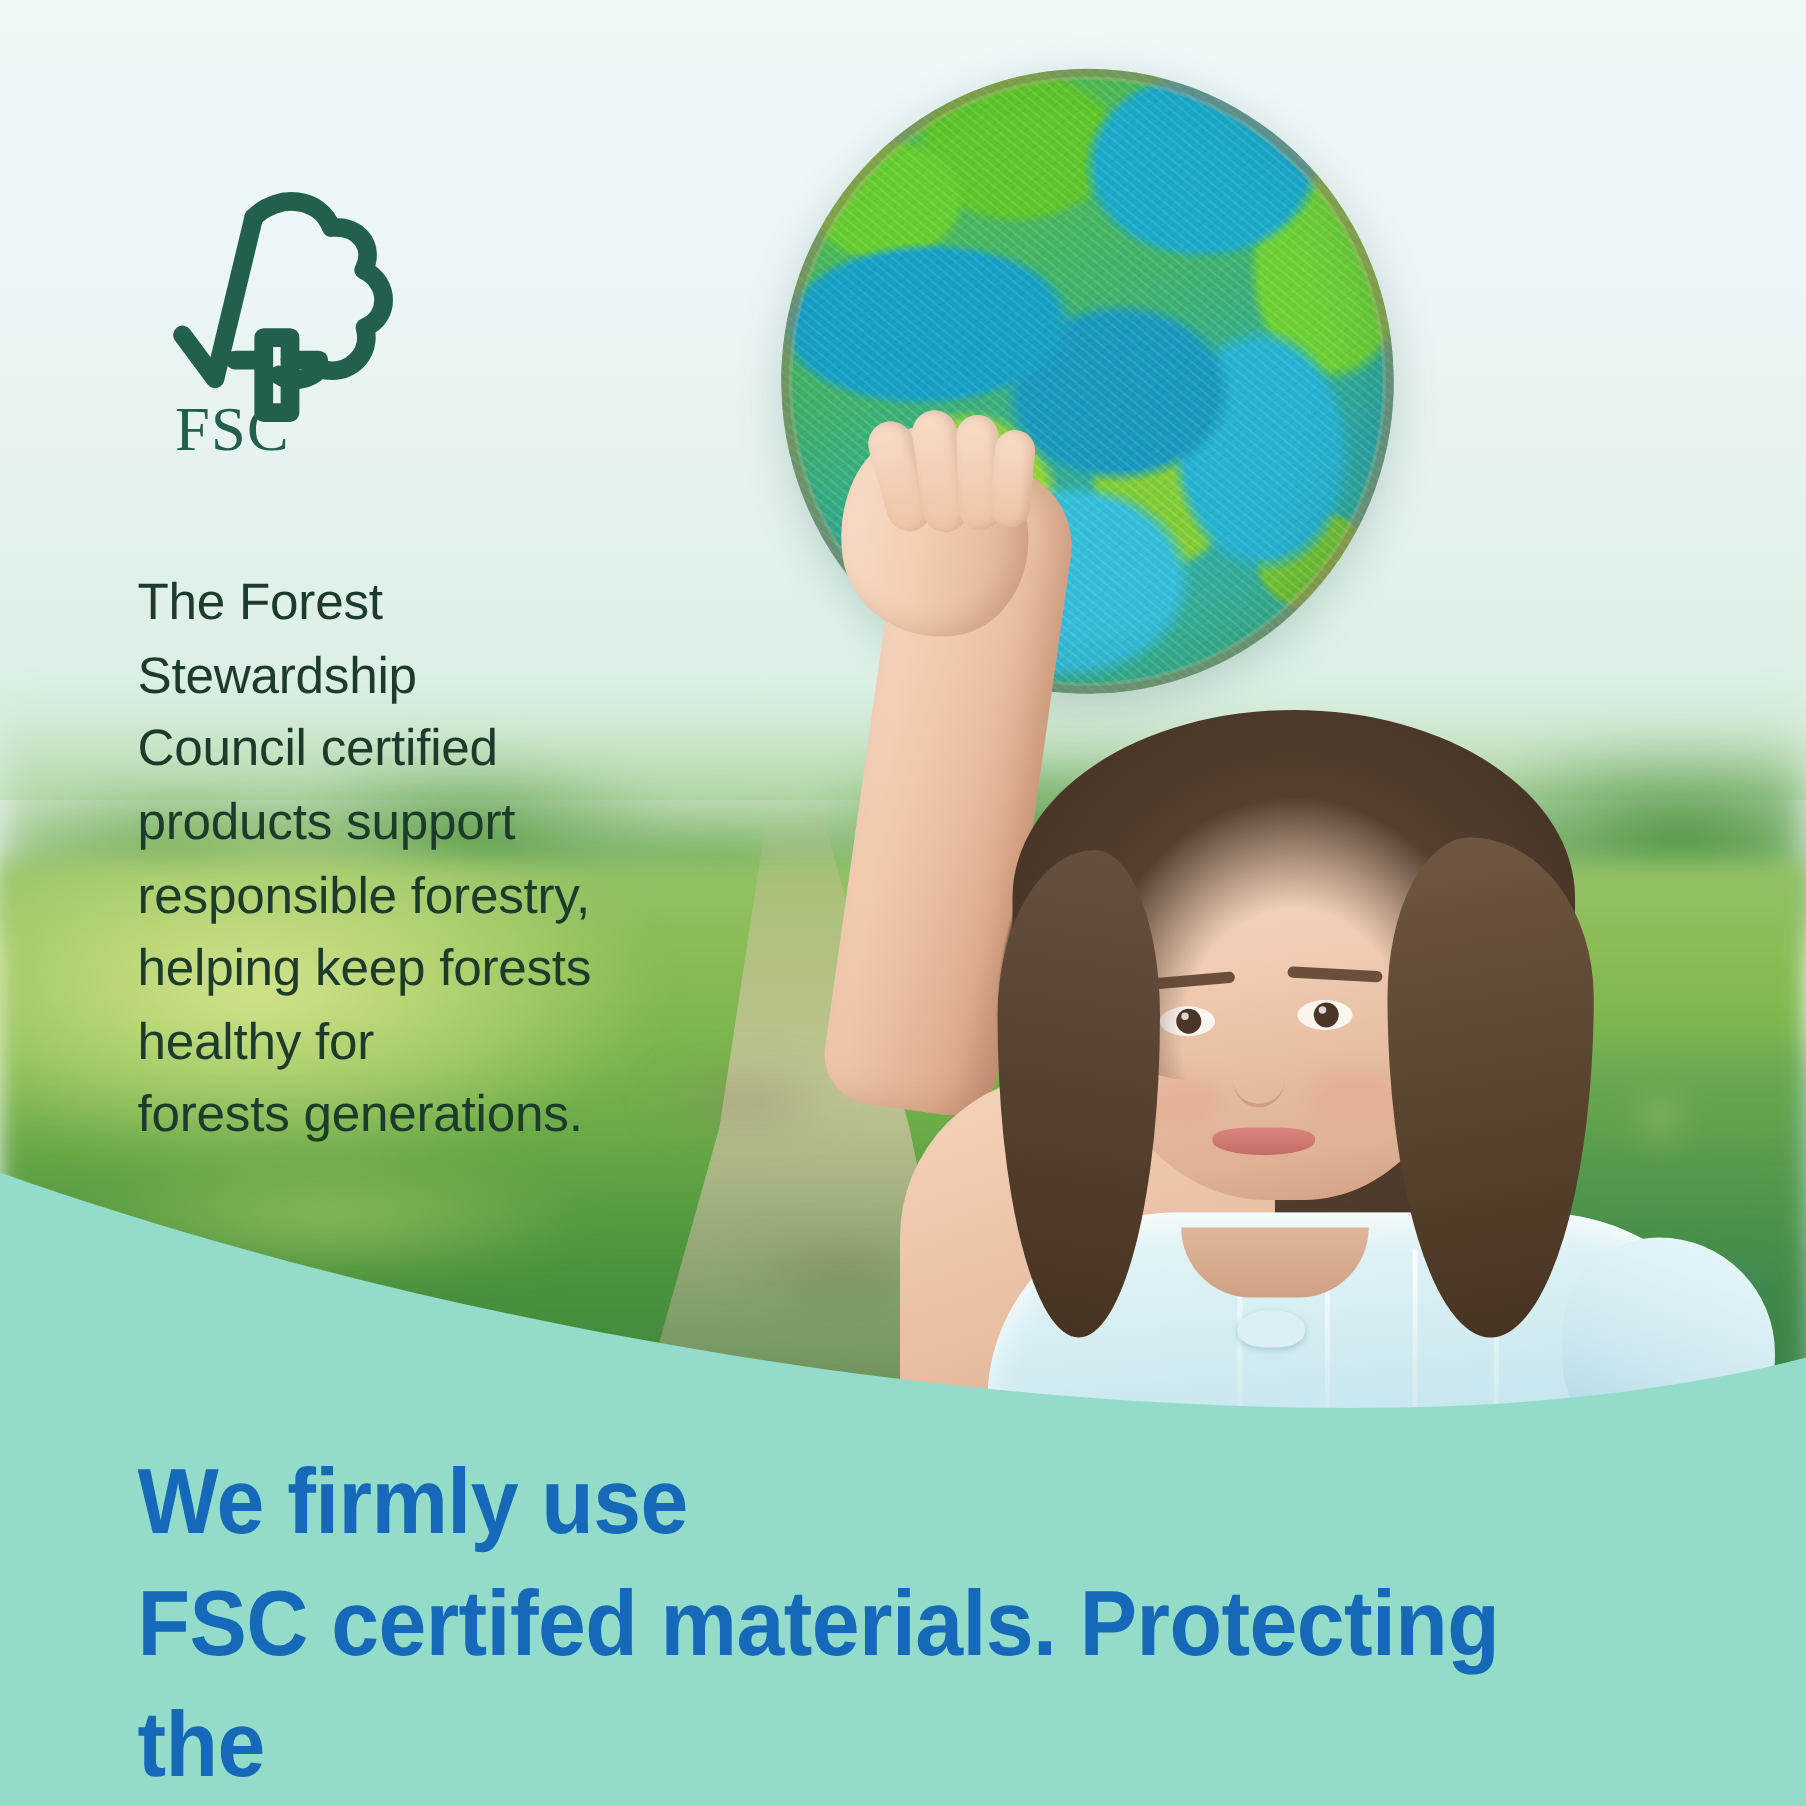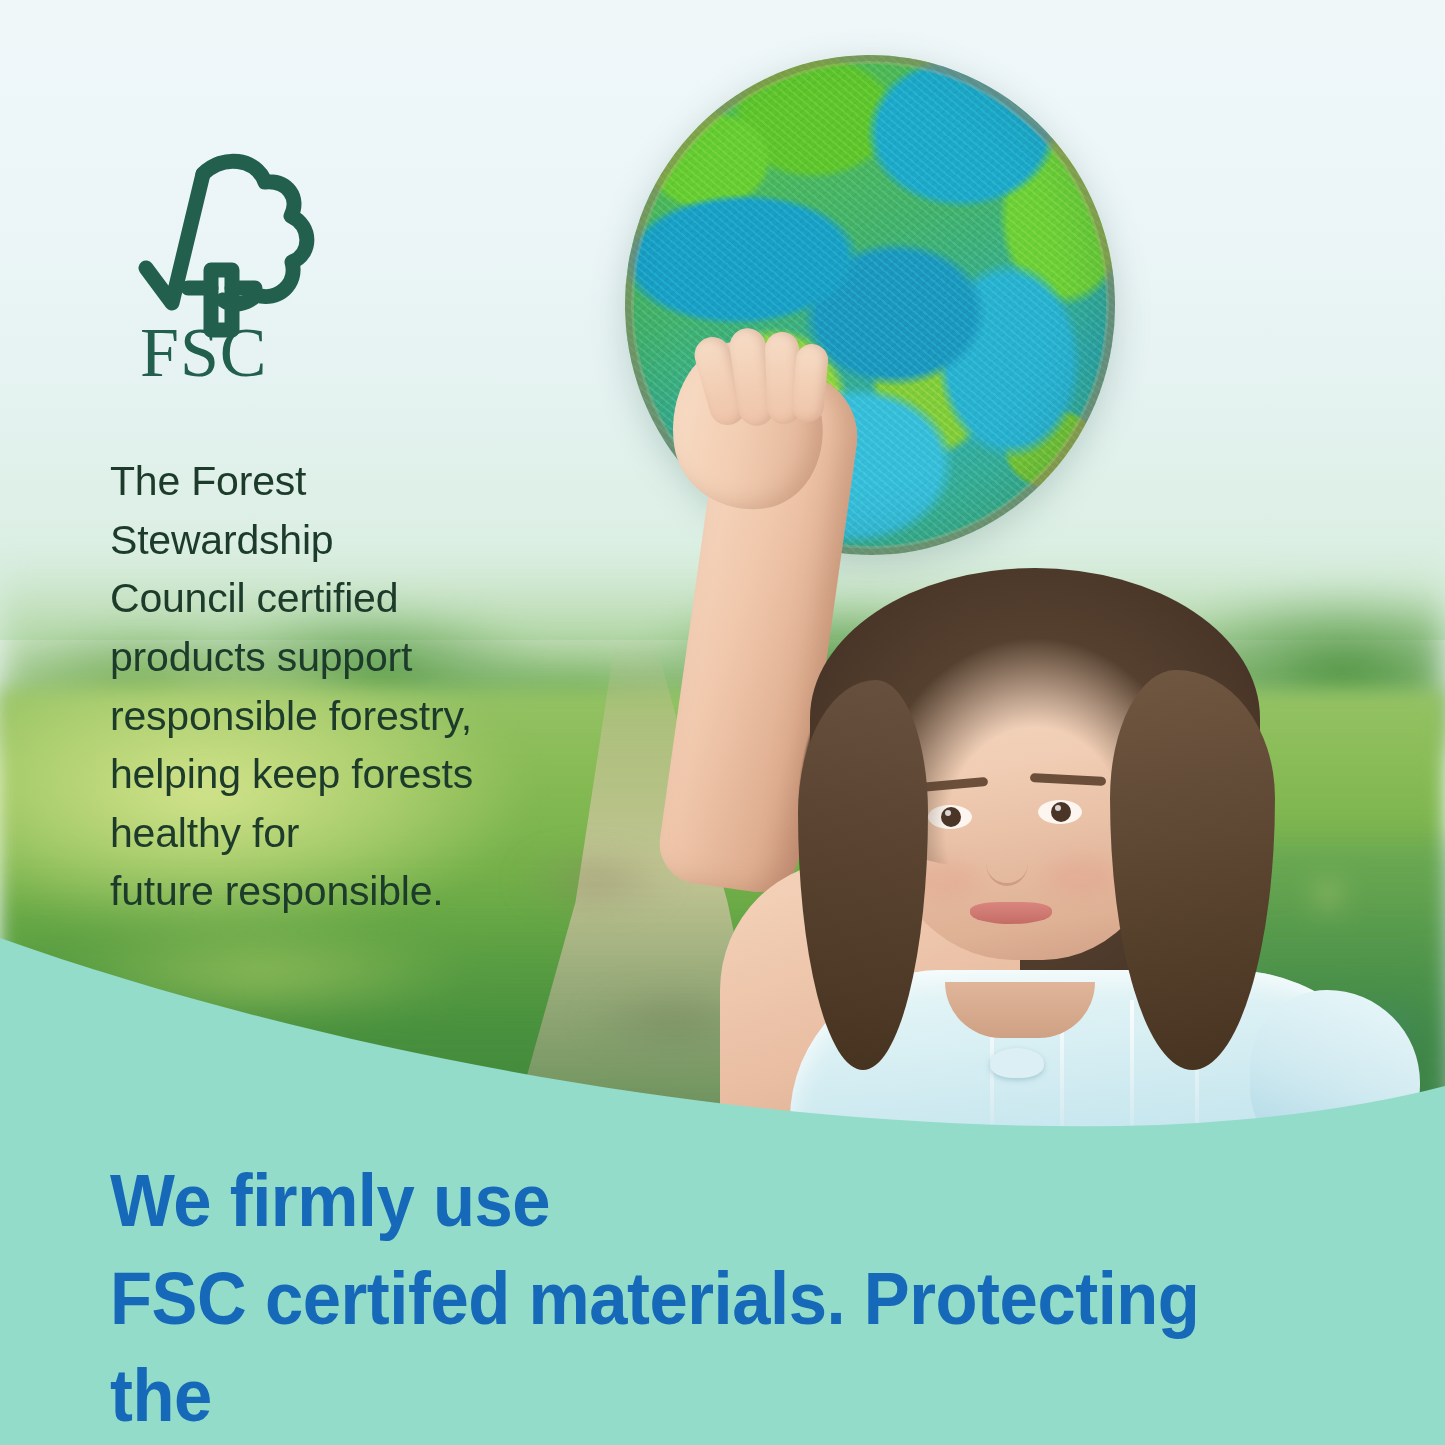--- a/index.html
+++ b/index.html
@@ -236,21 +236,21 @@
   }
   .mint-band svg { display:block; width:1445px; height:1445px; }
 
   
   .fsc-logo { position:absolute; left:128px; top:140px; width:200px; height:245px; }
   .fsc-logo svg { display:block; width:100%; height:100%; }
 
   .fsc-word {
     position:absolute; left:140px; top:318px;
     font-family:"Liberation Serif", serif;
-    font-size:70px; font-weight:400; letter-spacing:1px;
+    font-size:50px; font-weight:400; letter-spacing:1px;
     color:#22604D; line-height:1;
   }
 
   .blurb {
     position:absolute; left:110px; top:452px; width:520px;
     font-family:"Liberation Sans", sans-serif;
     font-size:41px; line-height:1.43; font-weight:400;
     color:#1C3B2A; letter-spacing:-0.2px;
     white-space:pre-line;
   }
@@ -349,19 +349,19 @@
 
   <div class="fsc-word">FSC</div>
 
   <div class="blurb">The Forest
 Stewardship
 Council certified
 products support
 responsible forestry,
 helping keep forests
 healthy for
-future responsible.</div>
+forests generations.</div>
 
   <div class="headline">We firmly use
 FSC certifed materials. Protecting the
 earth is our common mission.</div>
 
 </div>
 
 </body></html>

